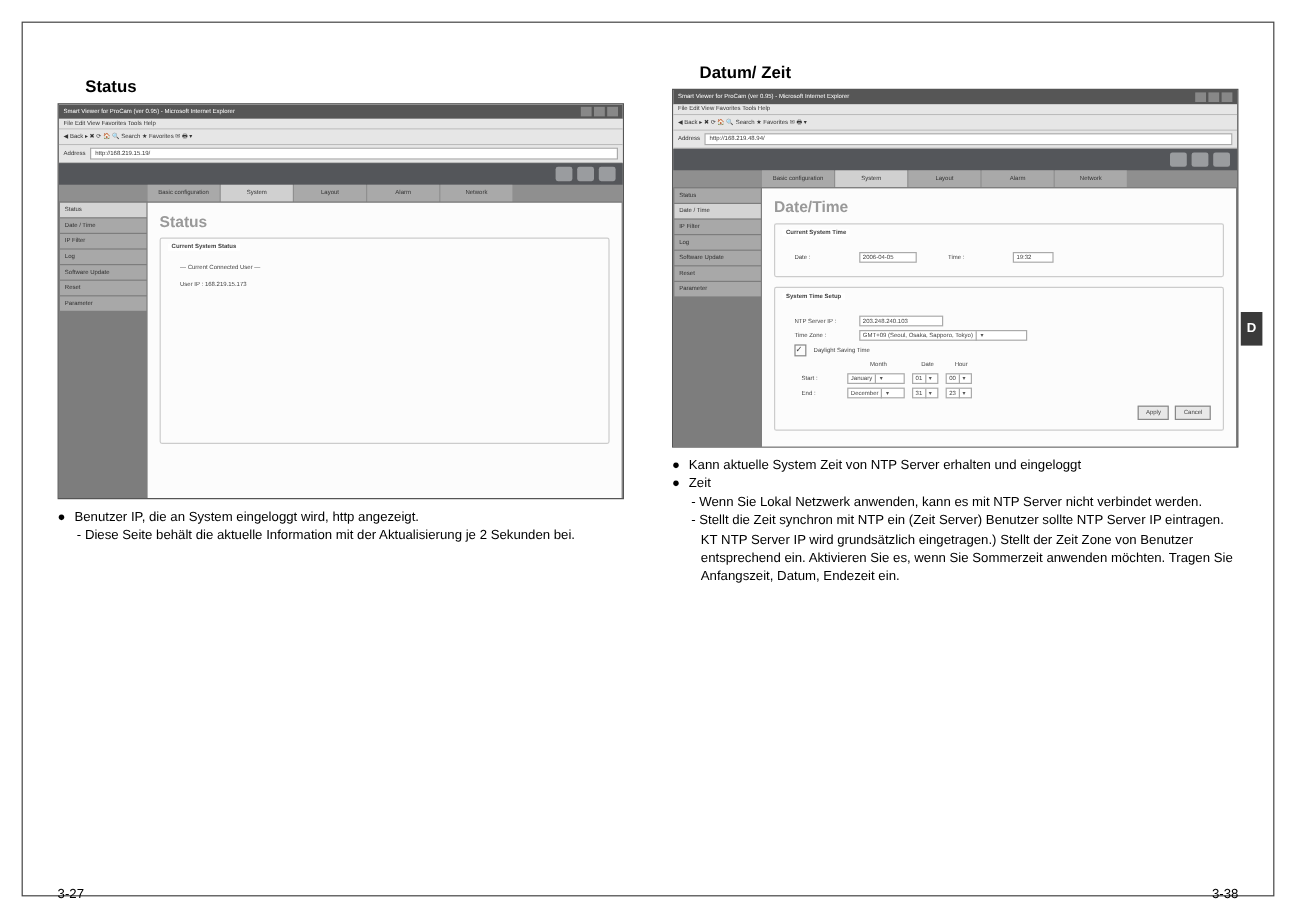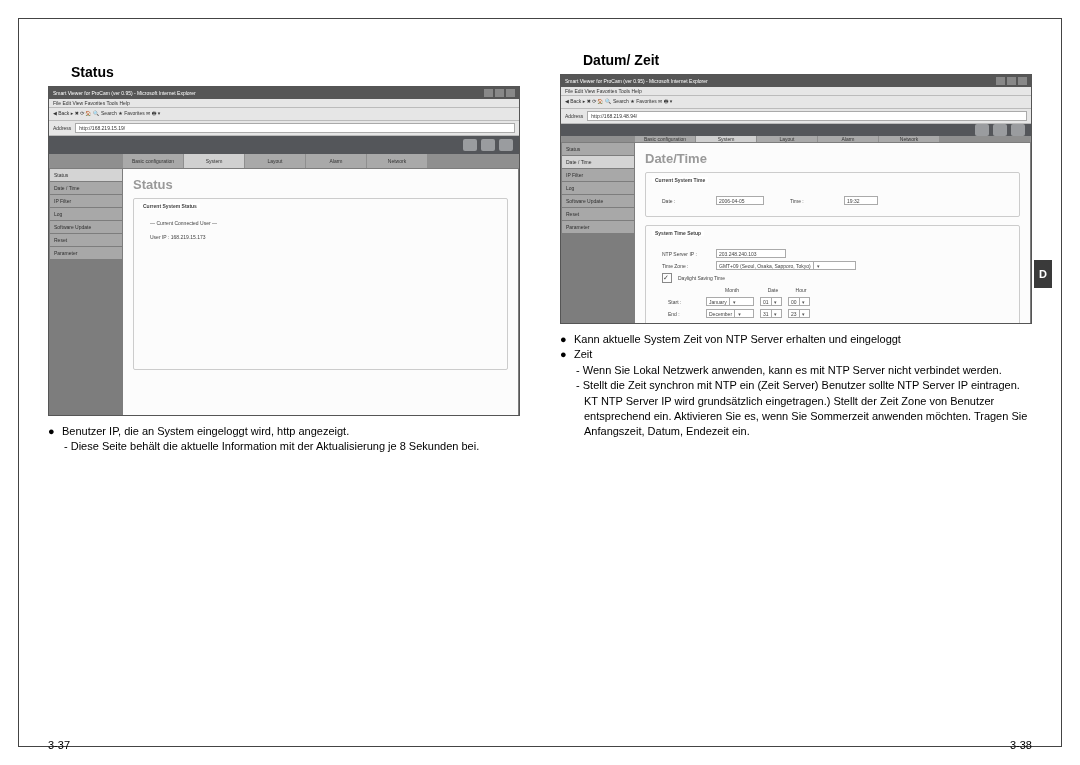--- a/index.html
+++ b/index.html
@@ -6,21 +6,21 @@
   .page{position:relative;width:1080px;height:765px;margin:0 auto;background:#fff;box-sizing:border-box;}
   .inner-border{position:absolute;left:18px;right:18px;top:18px;bottom:18px;border:1px solid #444;}
   .content{position:absolute;left:48px;right:48px;top:50px;bottom:40px;}
   .columns{display:flex;gap:40px;height:100%;}
   .col{flex:1;min-width:0;}
   #H1{font-size:17px;font-weight:bold;}
   #DIAM{font-size:16px;margin-right:4px;}
   #H2{font-size:14px;font-weight:bold;margin:14px 0 6px 0;padding-left:23px;}
   .shot{border:1px solid #555;background:#ddd;width:100%;box-sizing:border-box;overflow:hidden;}
   .shot-left{height:330px;}
-  .shot-right{height:250px;}
+  .shot-right{height:299px;}
   .ie-title{background:#565656;color:#fff;font-size:5px;padding:2px 4px;display:flex;align-items:center;}
   .ie-title .wicons{margin-left:auto;display:flex;gap:2px;}
   .ie-title .wicons span{width:9px;height:8px;background:#888;display:inline-block;}
   .ie-menu{background:#e6e6e6;font-size:5px;padding:1px 4px;border-bottom:1px solid #bbb;color:#333;}
   .ie-tb{background:#e6e6e6;font-size:5px;padding:2px 4px;border-bottom:1px solid #bbb;color:#333;display:flex;gap:6px;align-items:center;}
   .ie-addr{background:#e6e6e6;font-size:5px;padding:2px 4px;border-bottom:1px solid #bbb;display:flex;gap:4px;align-items:center;color:#333;}
   .ie-addr-box{background:#fff;border:1px solid #aaa;padding:1px 3px;flex:1;}
   .app-frame{display:flex;flex-direction:column;background:#777;height:calc(100% - 44px);}
   .app-tbar{background:#54565a;height:18px;display:flex;align-items:center;justify-content:flex-end;padding:0 6px;}
   .app-tbar-icon{width:14px;height:12px;background:#9a9c9f;margin-left:4px;border-radius:2px;}
@@ -120,24 +120,24 @@
             </div>
           </div>
 
         </div>
 
         <div class="bullets">
           <div class="blt">
               <div class="dot">●</div>
               <div class="txt">Benutzer IP, die an System eingeloggt wird, http angezeigt.</div>
             </div>
-          <div class="sub">- <span>Diese Seite behält die aktuelle Information mit der Aktualisierung je 8 Sekunden bei.</span></div>
-        </div>
-
-        <div class="page-num pn-left">3-37</div>
+          <div class="sub">- <span>Diese Seite behält die aktuelle Information mit der Aktualisierung je 2 Sekunden bei.</span></div>
+        </div>
+
+        <div class="page-num pn-left">3-27</div>
       </div>
 
       <div class="col" style="position:relative;">
         <div id="H2" style="margin-top:2px;">Datum/ Zeit</div>
 
         <div class="shot shot-right">
           <div class="ie-title">
             <span>Smart Viewer for ProCam (ver 0.95) - Microsoft Internet Explorer</span>
             <div class="wicons">
                 <span></span>

